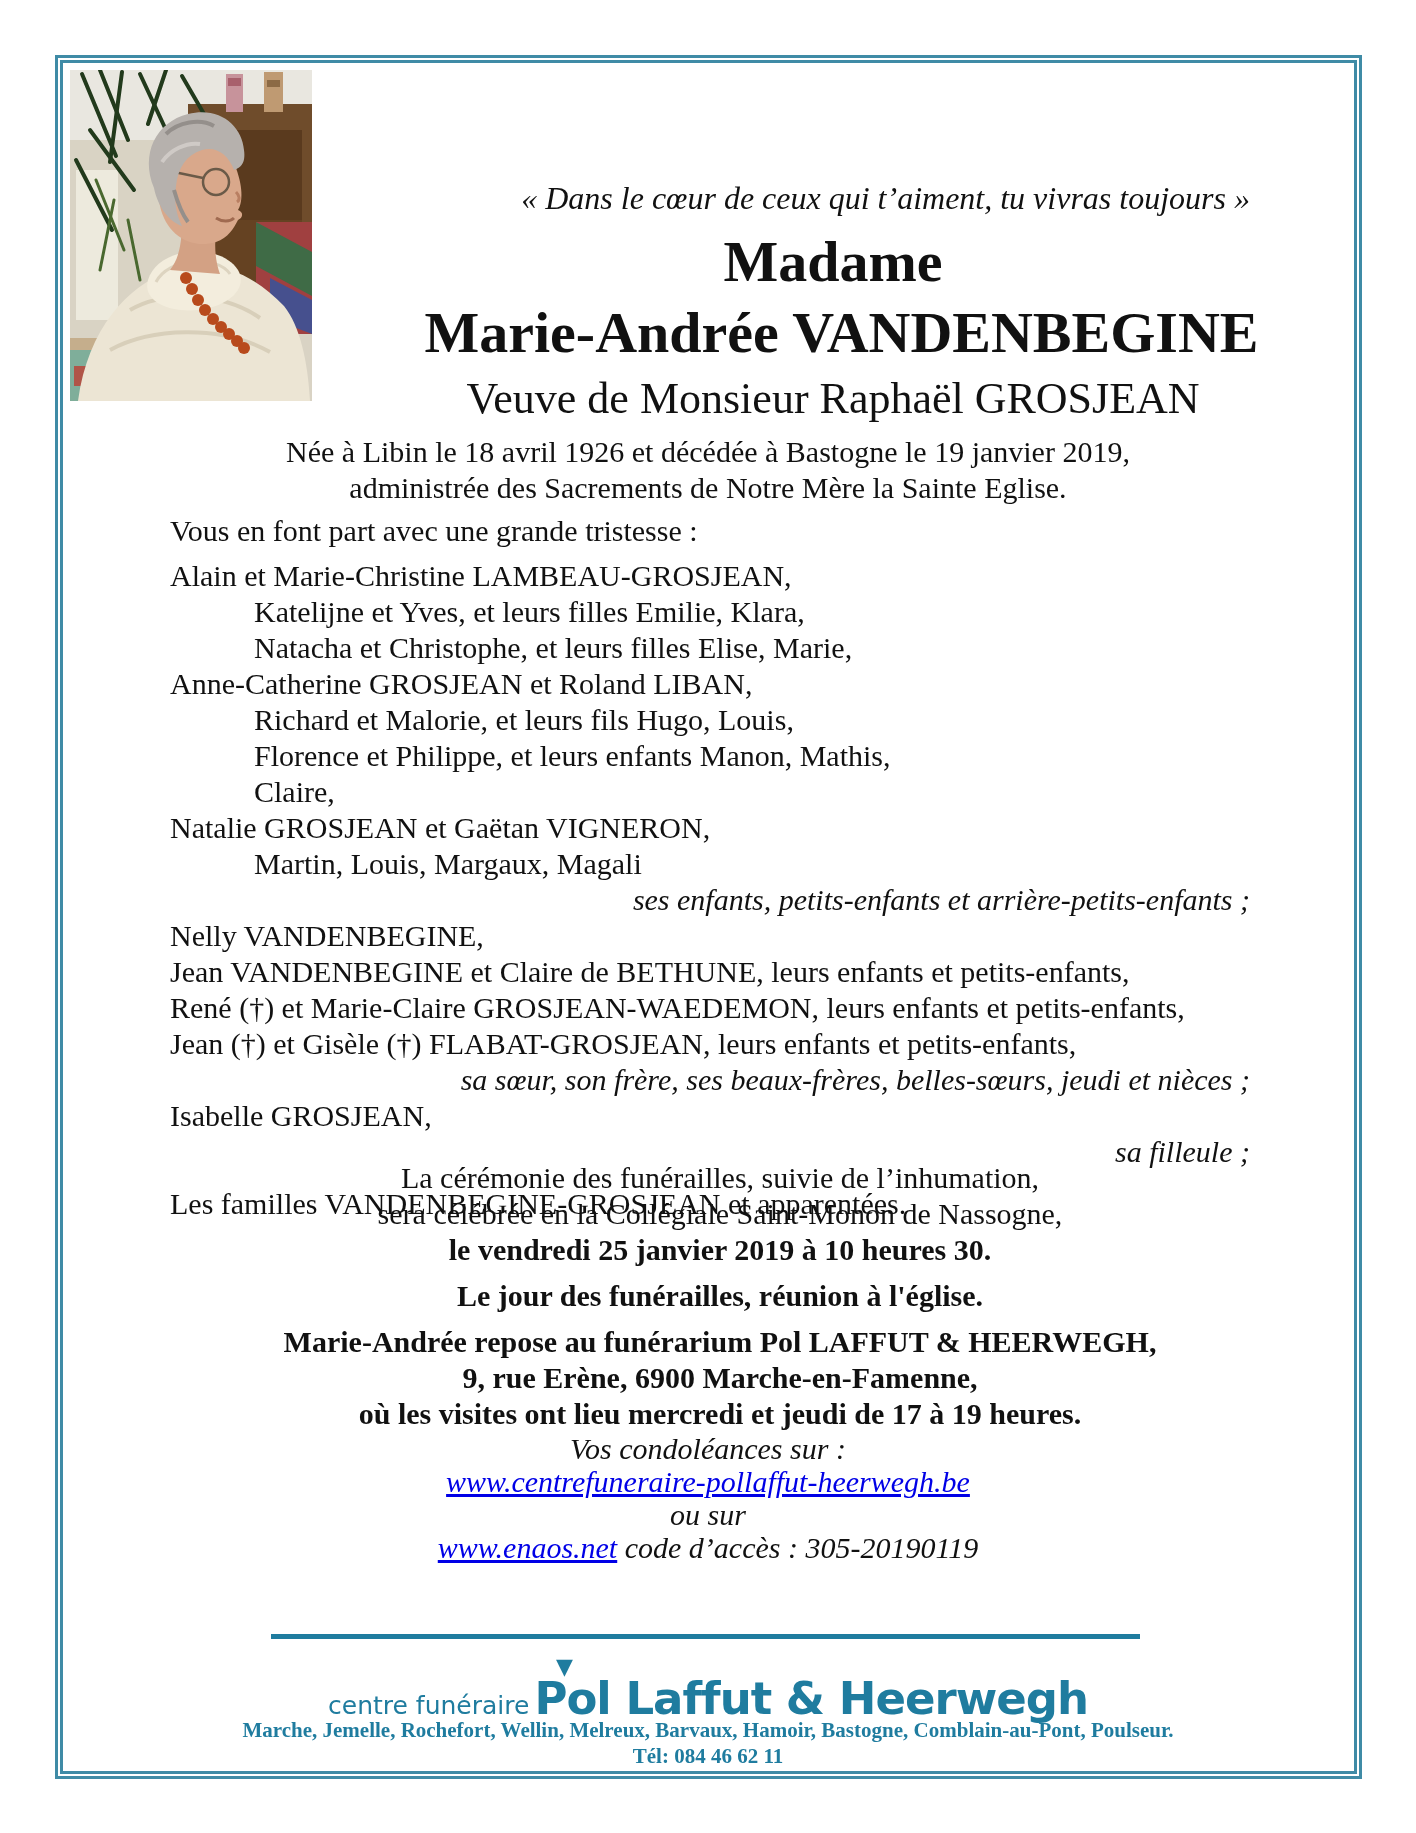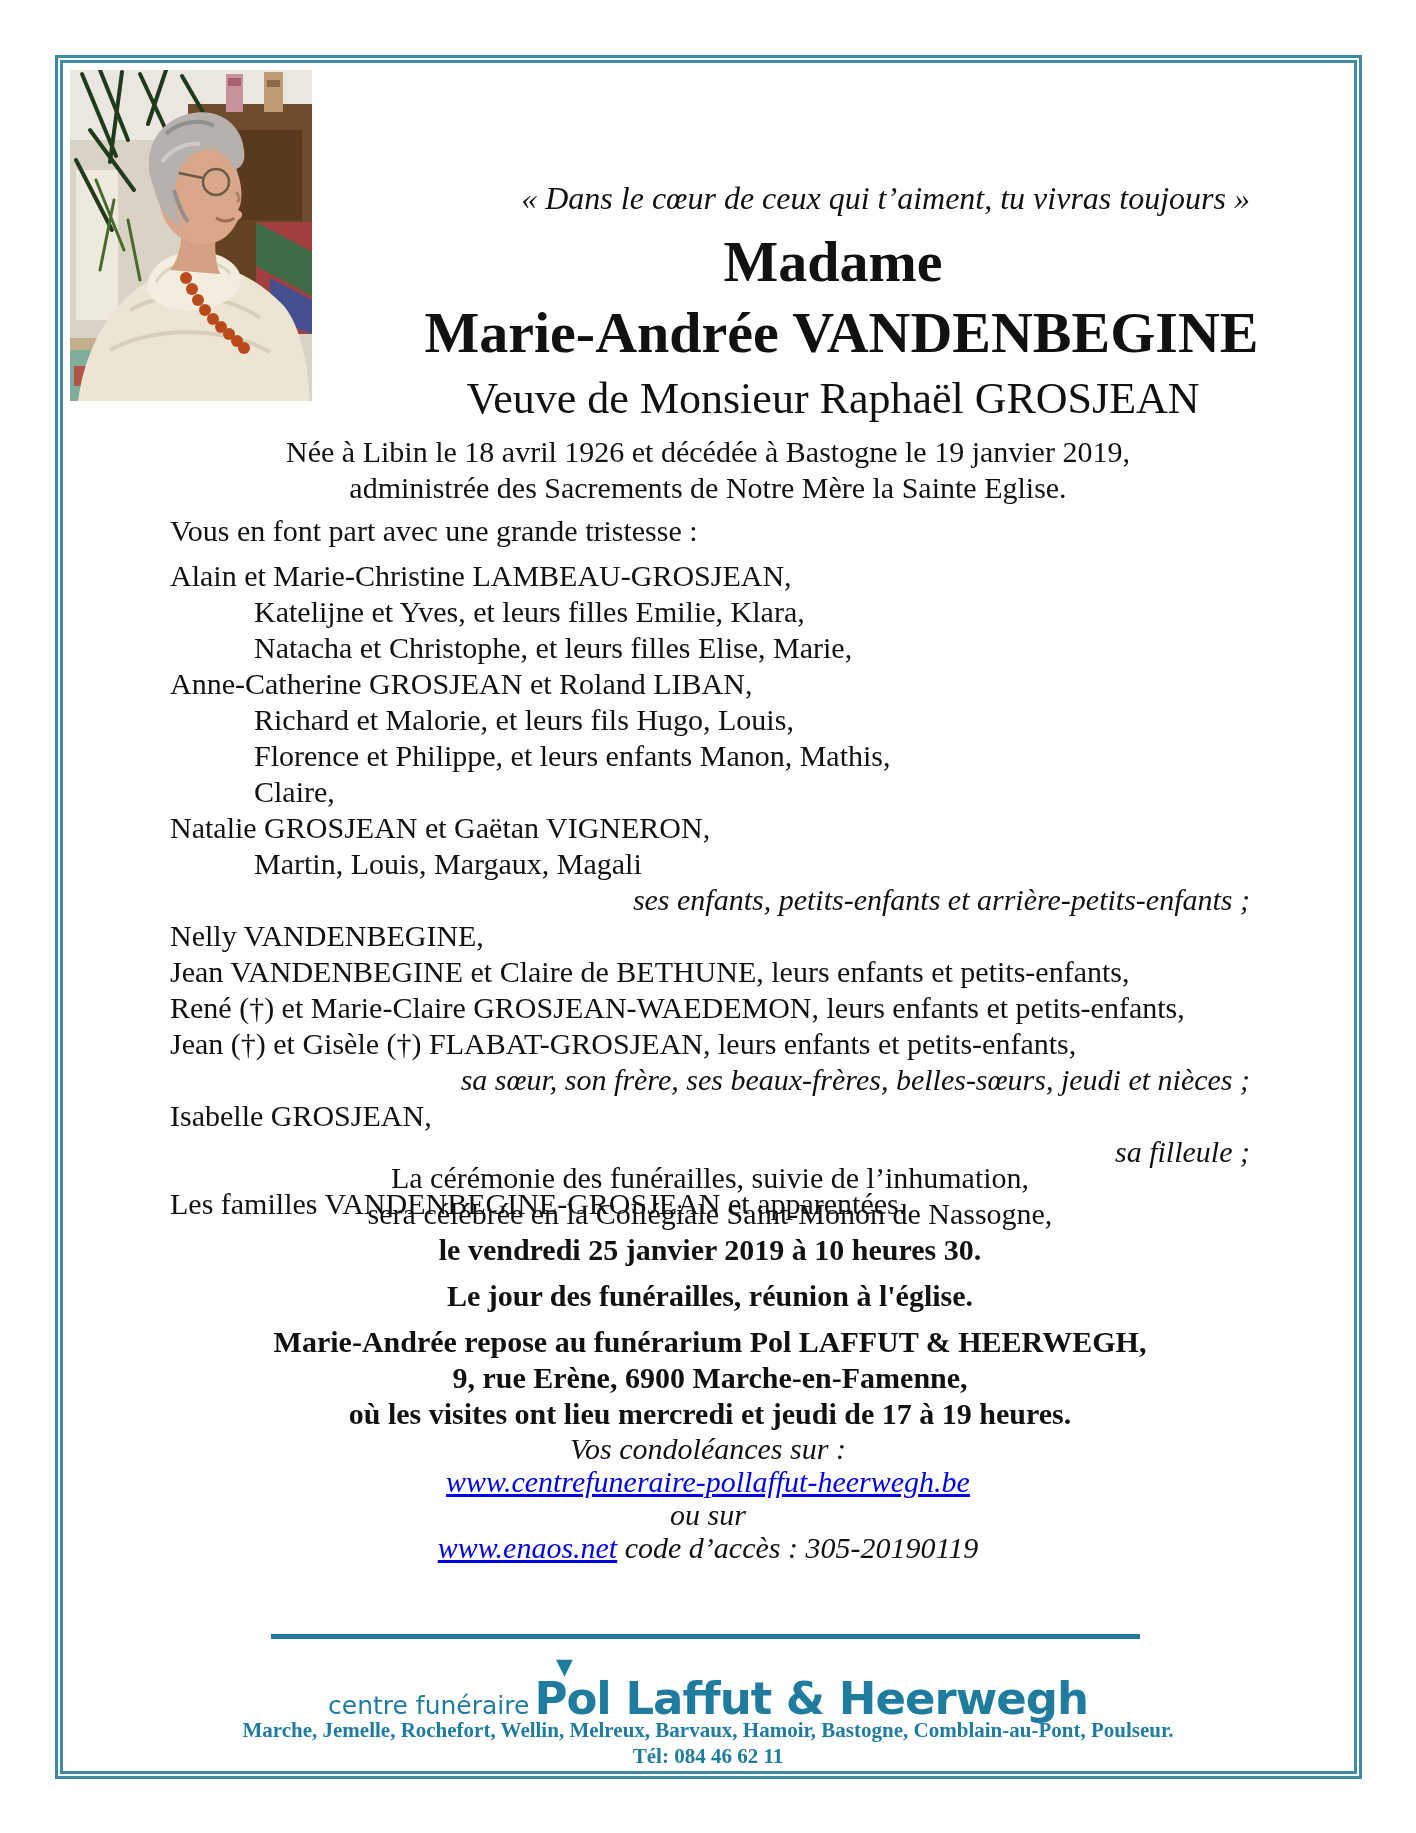--- a/index.html
+++ b/index.html
@@ -71,21 +71,21 @@
     font-size:30px;
     line-height:36px;
   }
   .fline{white-space:nowrap;}
   .fline.ind{padding-left:84px;}
   .fline.it{font-style:italic;}
   .fline.right{text-align:right;}
   .fline.gap{margin-top:16px;}
   .ceremony{
     position:absolute;
-    left:64px; top:1160px;
+    left:74px; top:1160px;
     width:1292px;
     text-align:center;
     font-size:30px;
     line-height:36px;
   }
   .ceremony .grp{margin-top:10px;}
   .bold{font-weight:bold;}
   .condolences{
     position:absolute;
     left:62px; top:1432px;

